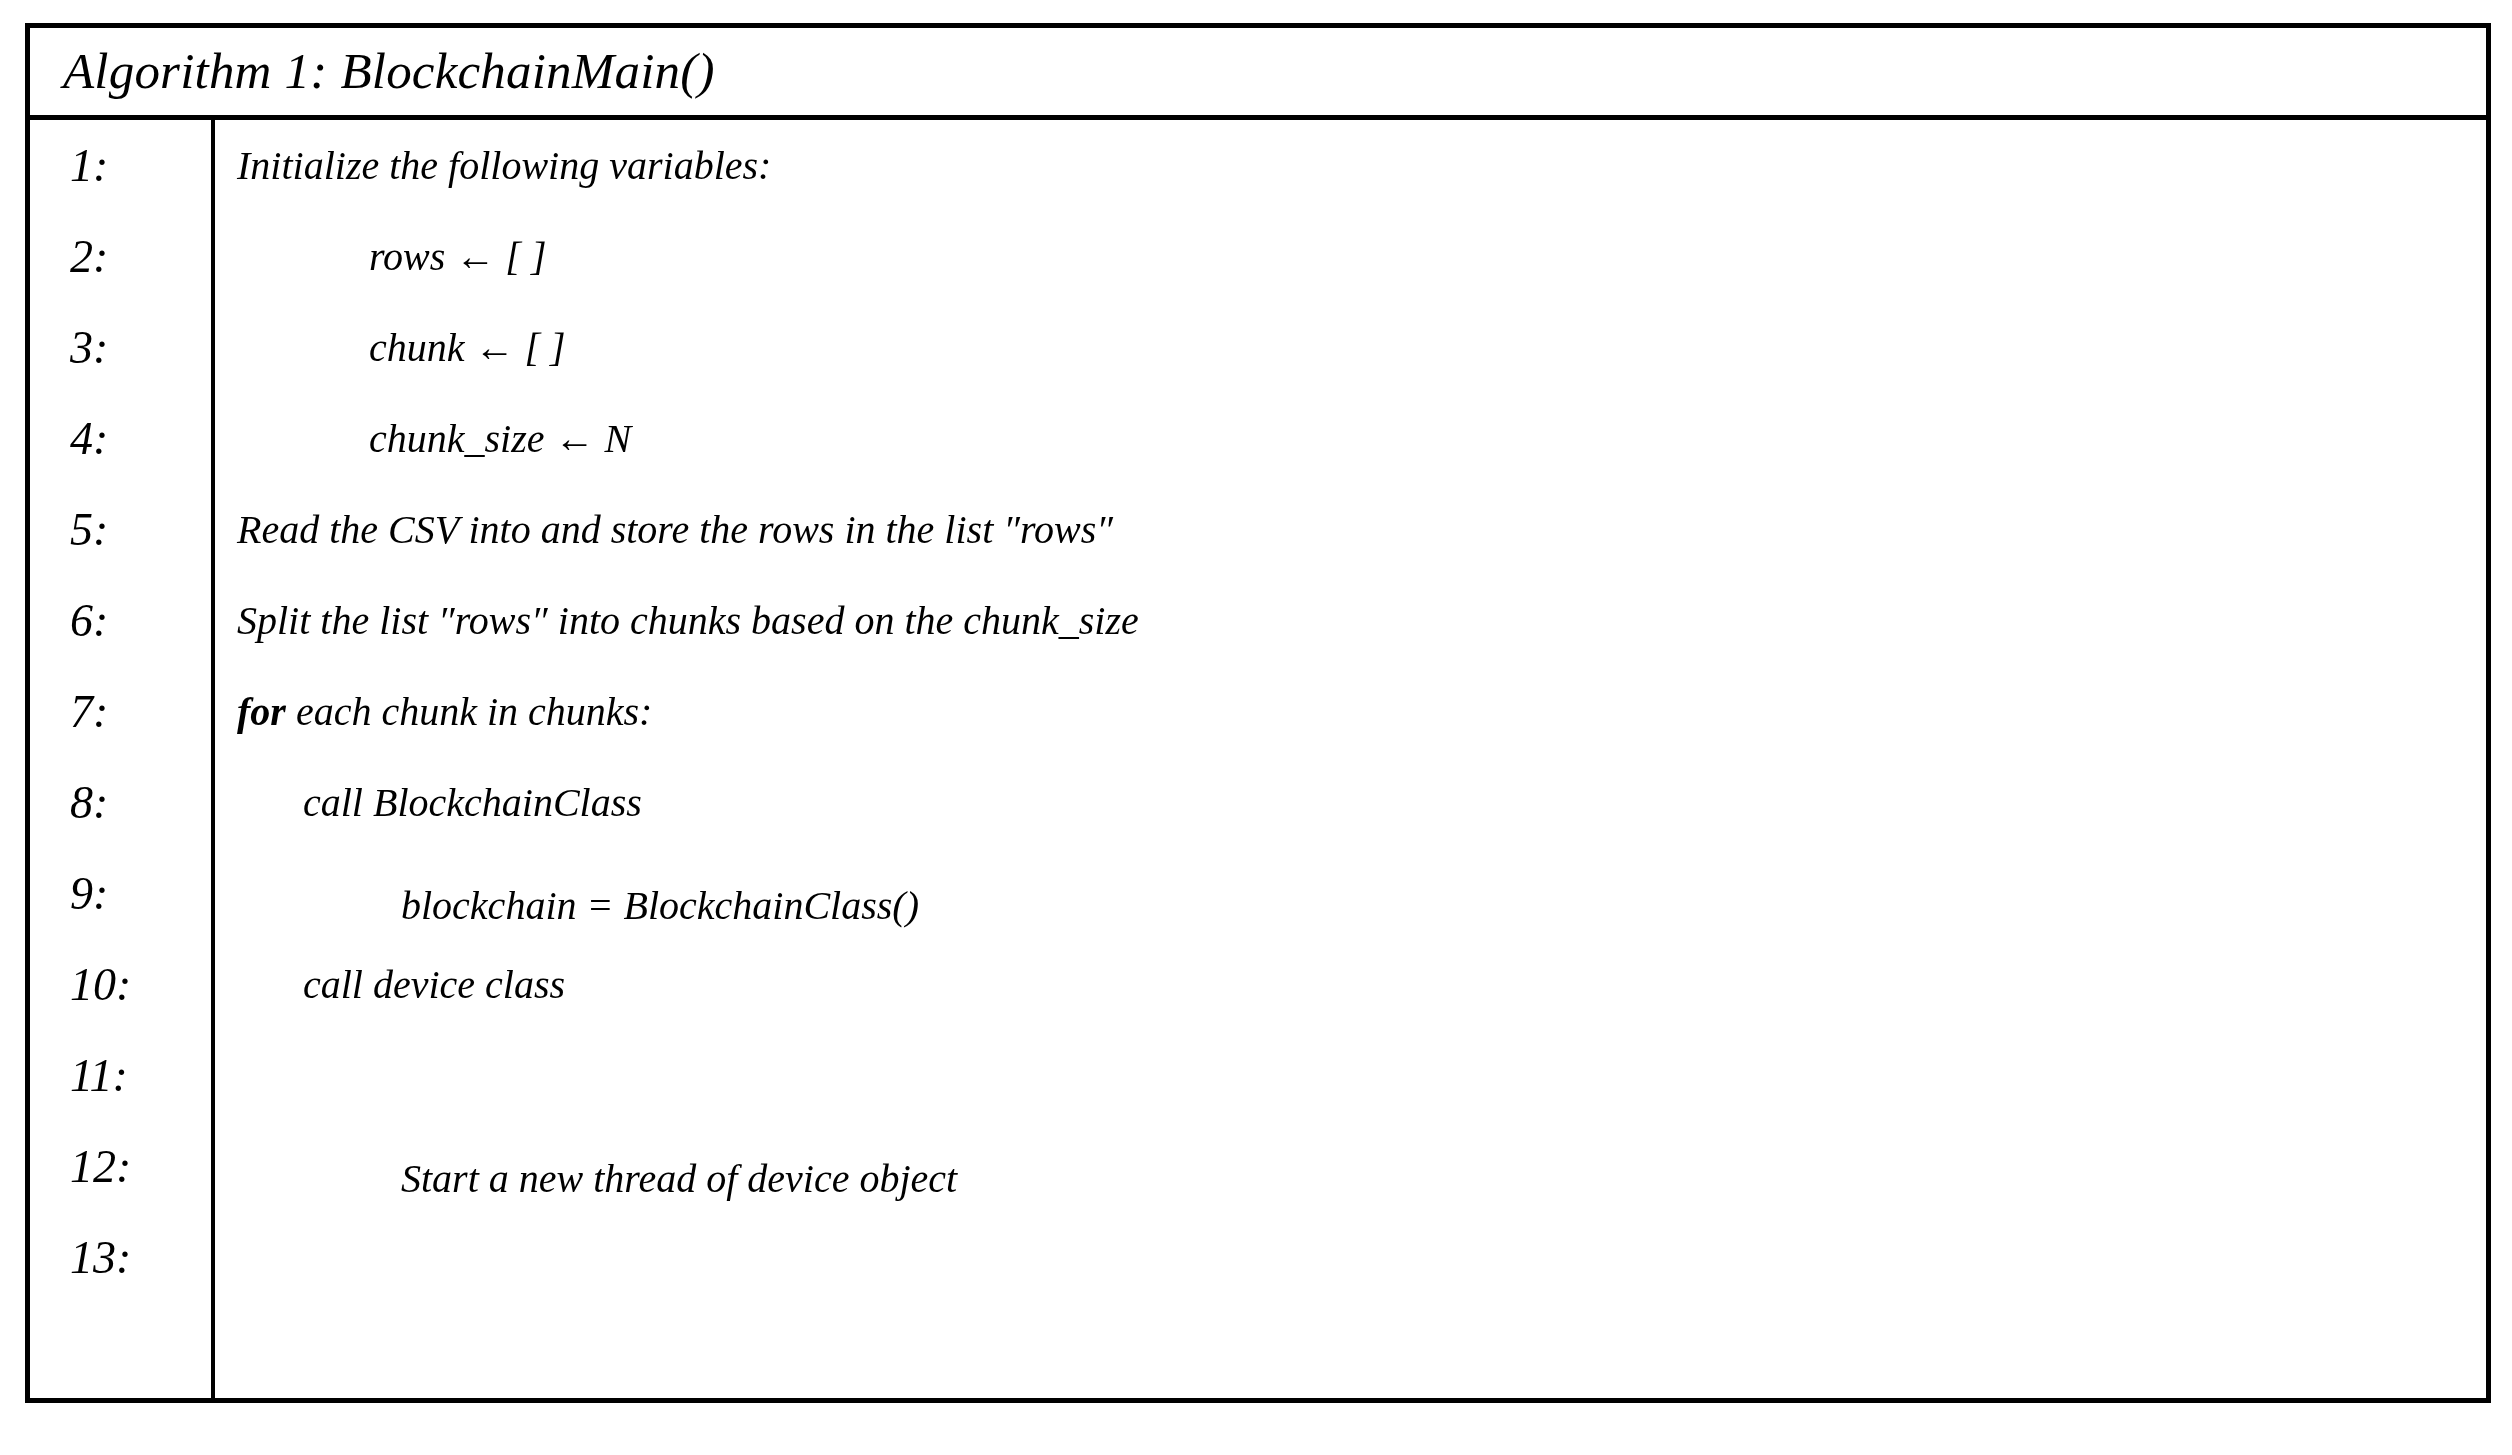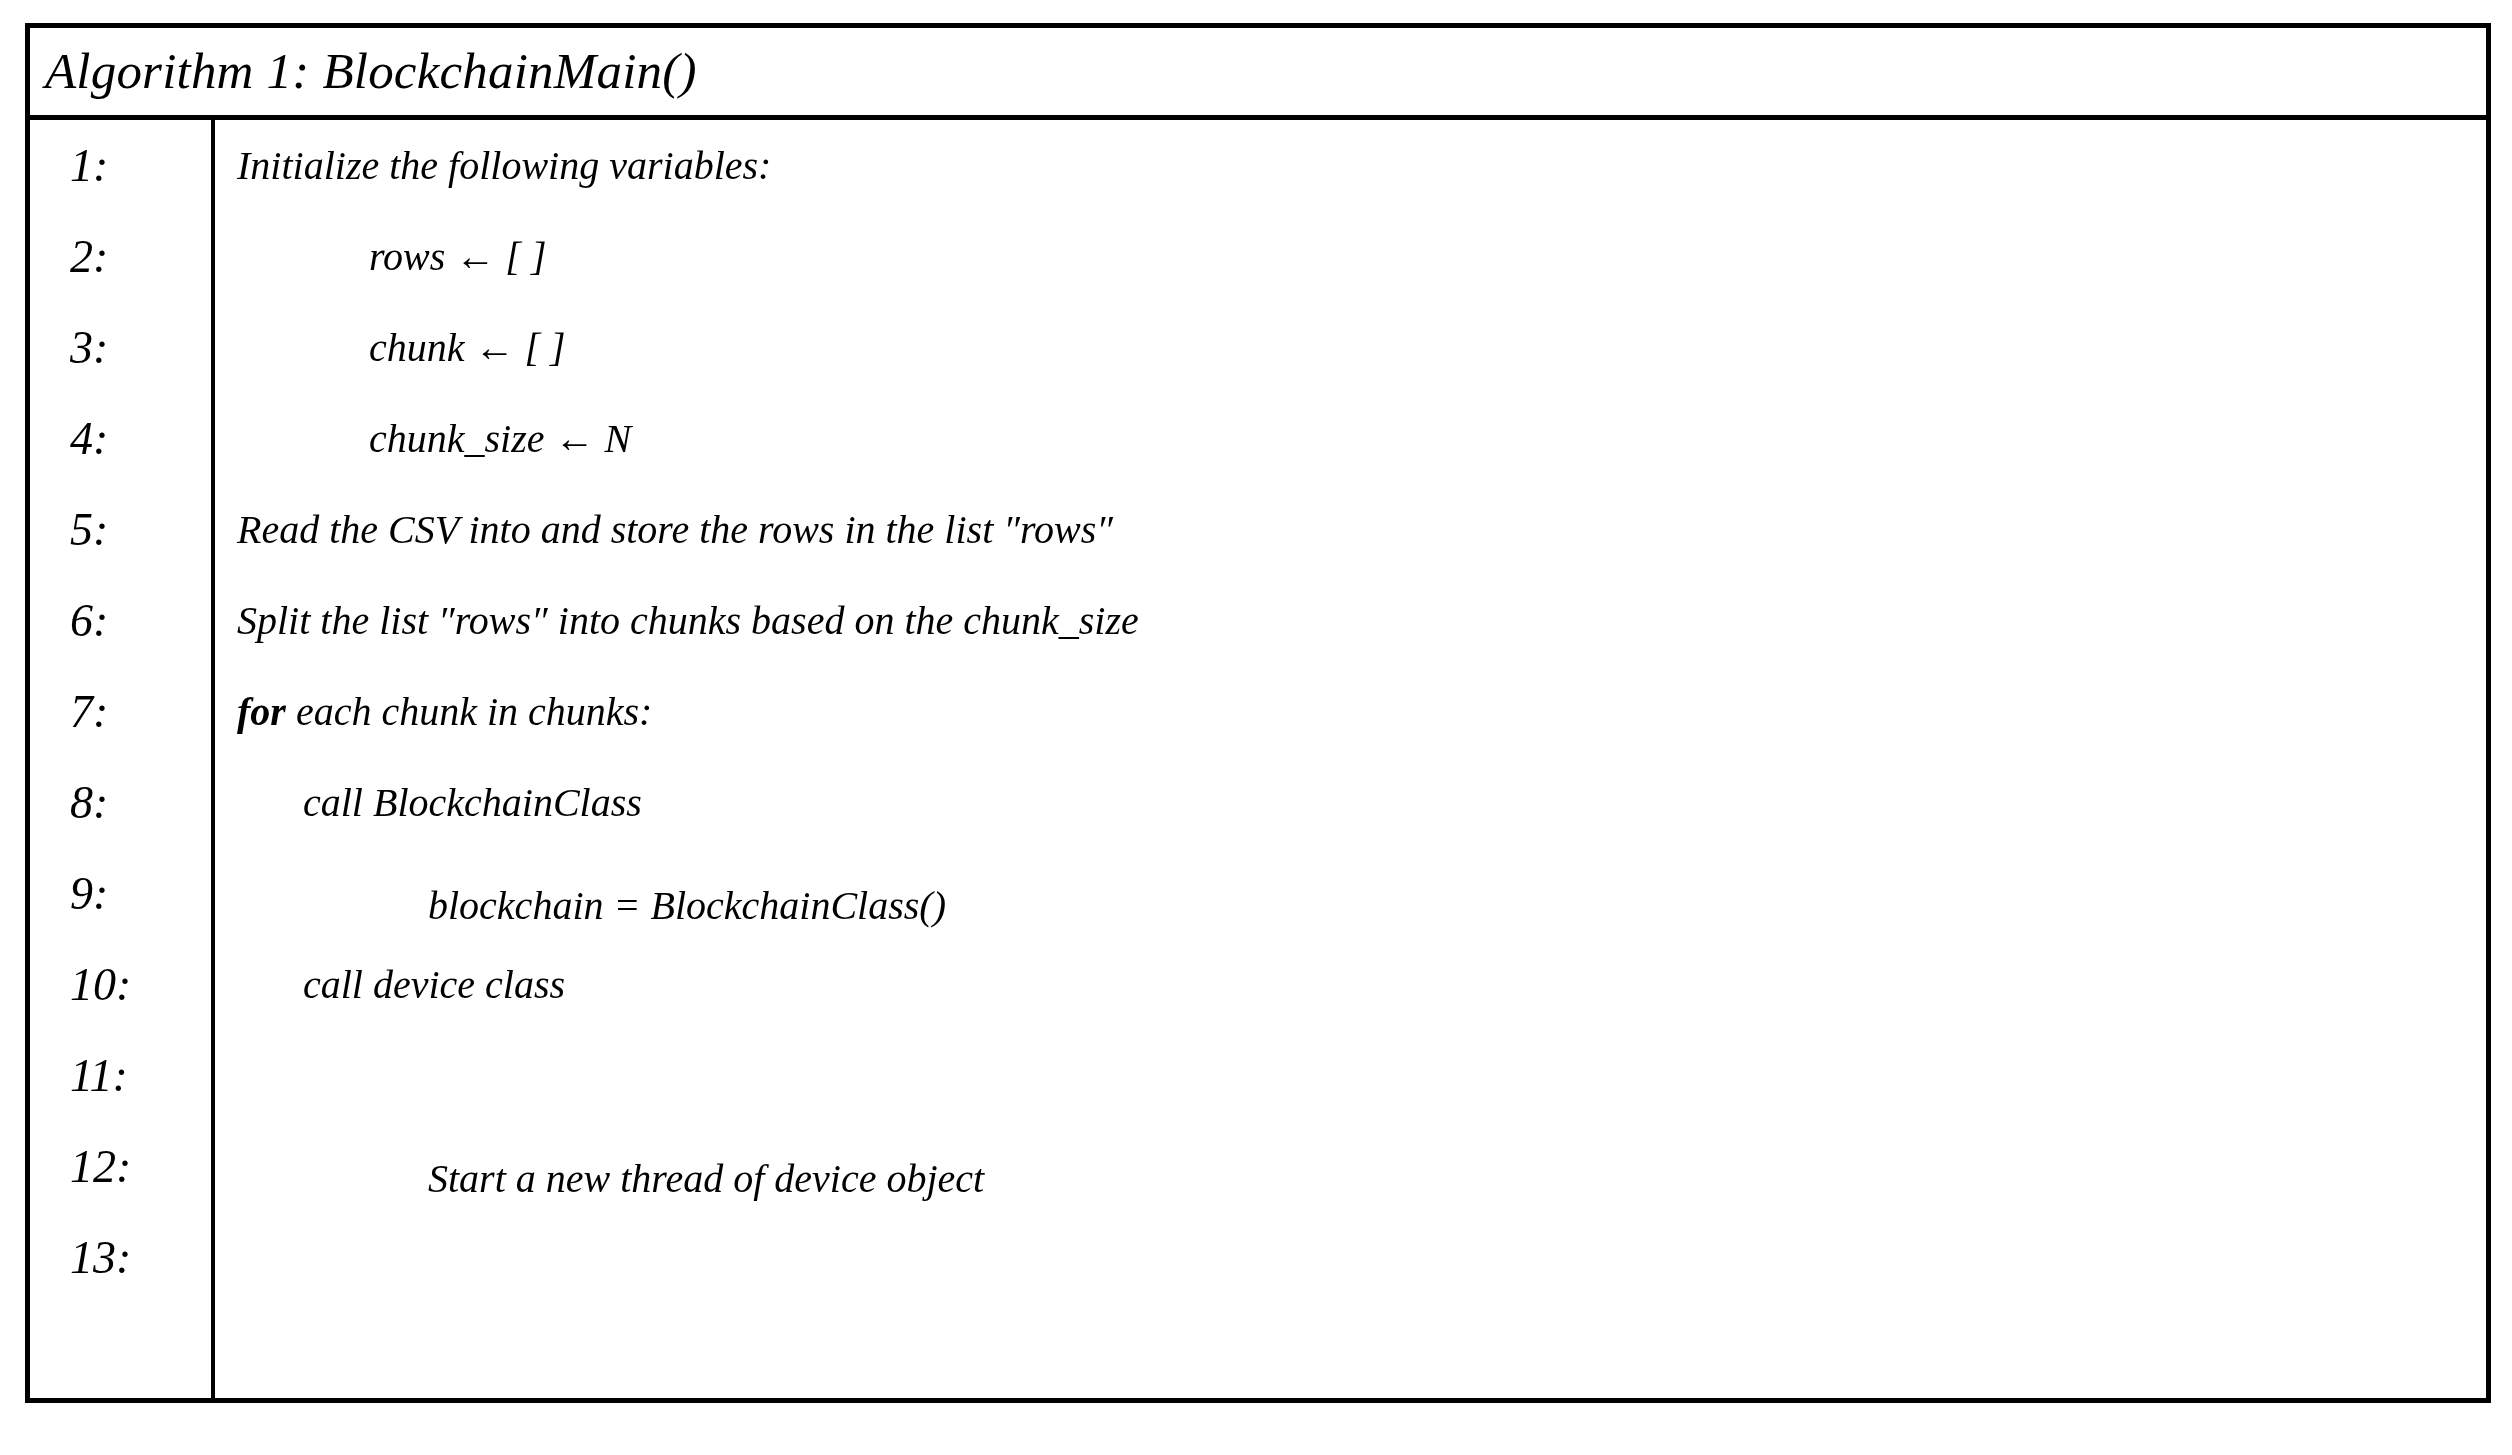--- a/index.html
+++ b/index.html
@@ -26,21 +26,21 @@
     background: #ffffff;
   }
 
   
   #algorithm-header {
     box-sizing: border-box;
     height: 92px;
     border-bottom: 5px solid #000000;
     display: flex;
     align-items: center;
-    padding-left: 15px;
+    padding-left: 33px;
   }
   #algorithm-header .title {
     font-style: italic;
     font-size: 51px;
     line-height: 1;
     letter-spacing: 0.2px;
     white-space: nowrap;
   }
 
   
@@ -77,21 +77,21 @@
     left: 207px;
     font-style: italic;
     font-size: 40px;
     line-height: 1;
     white-space: pre;
   }
   
   .indent-0 { left: 207px; }
   .indent-1 { left: 273px; }
   .indent-2 { left: 339px; }
-  .indent-3 { left: 398px; margin-top: 24px; }
+  .indent-3 { left: 371px; margin-top: 24px; }
 </style>
 </head>
 <body>
 
 <div id="algorithm-box">
 
   <div id="algorithm-header">
     <span class="title">Algorithm 1: BlockchainMain()</span>
   </div>
 

